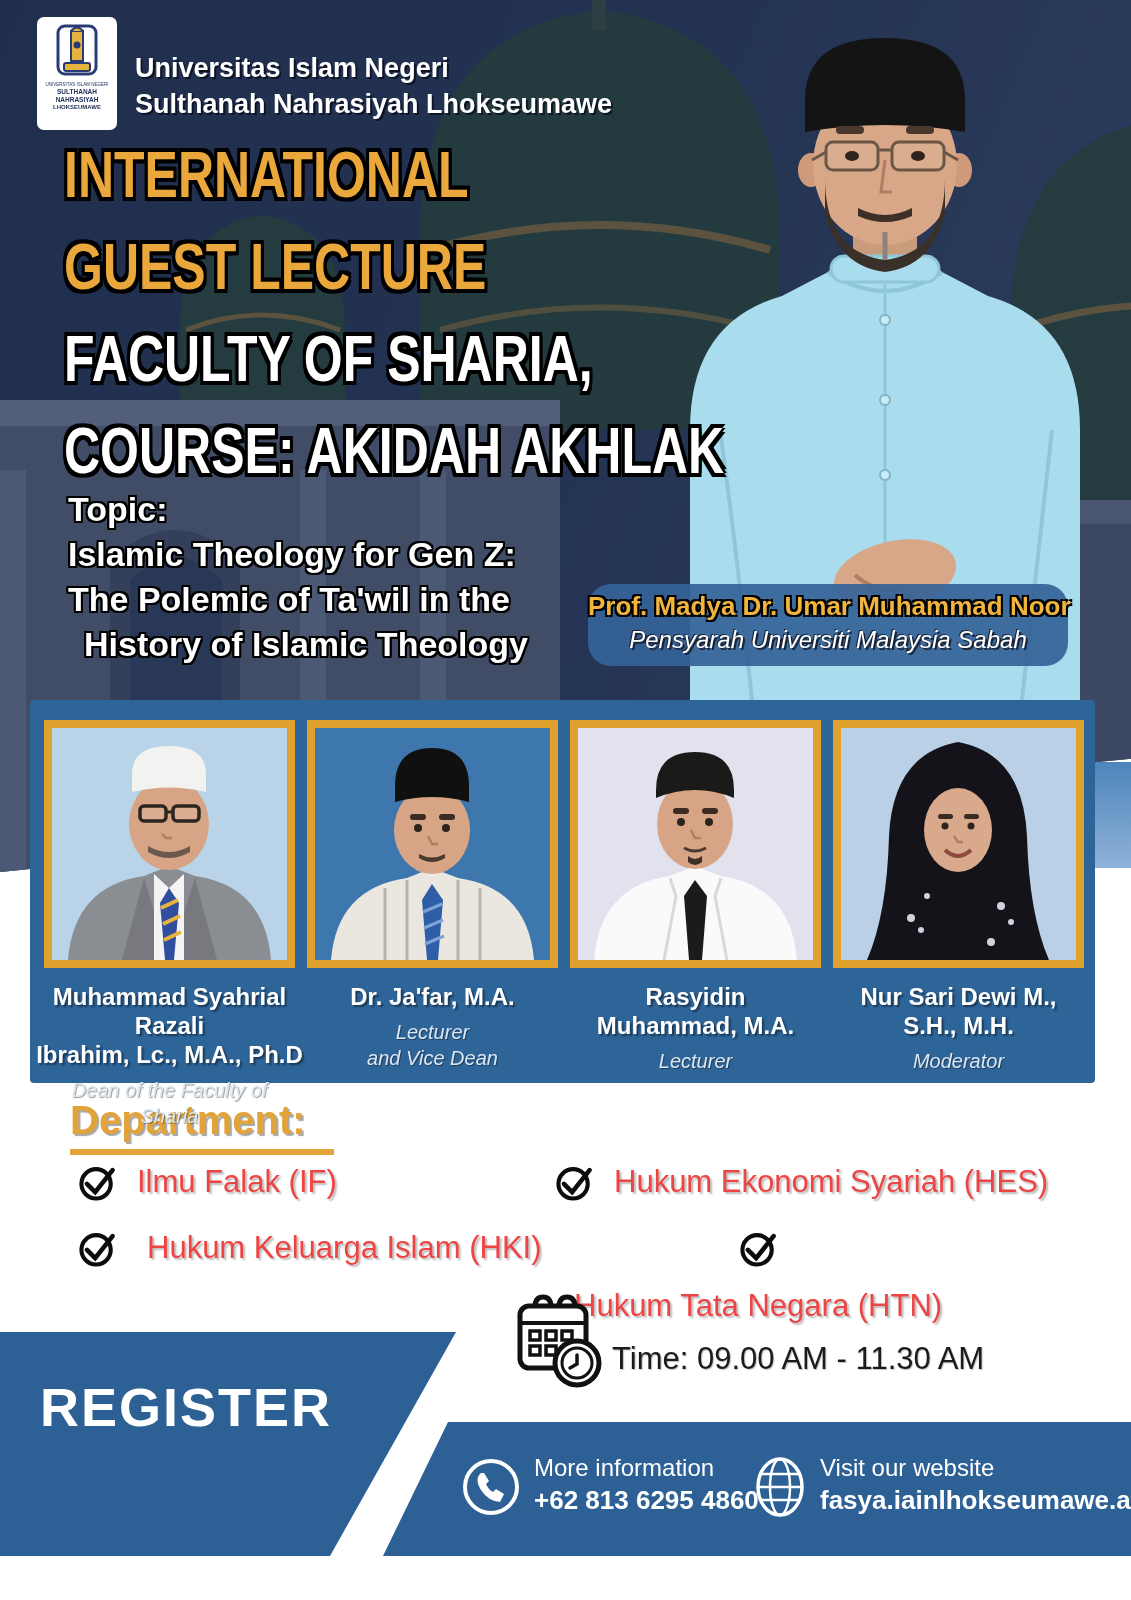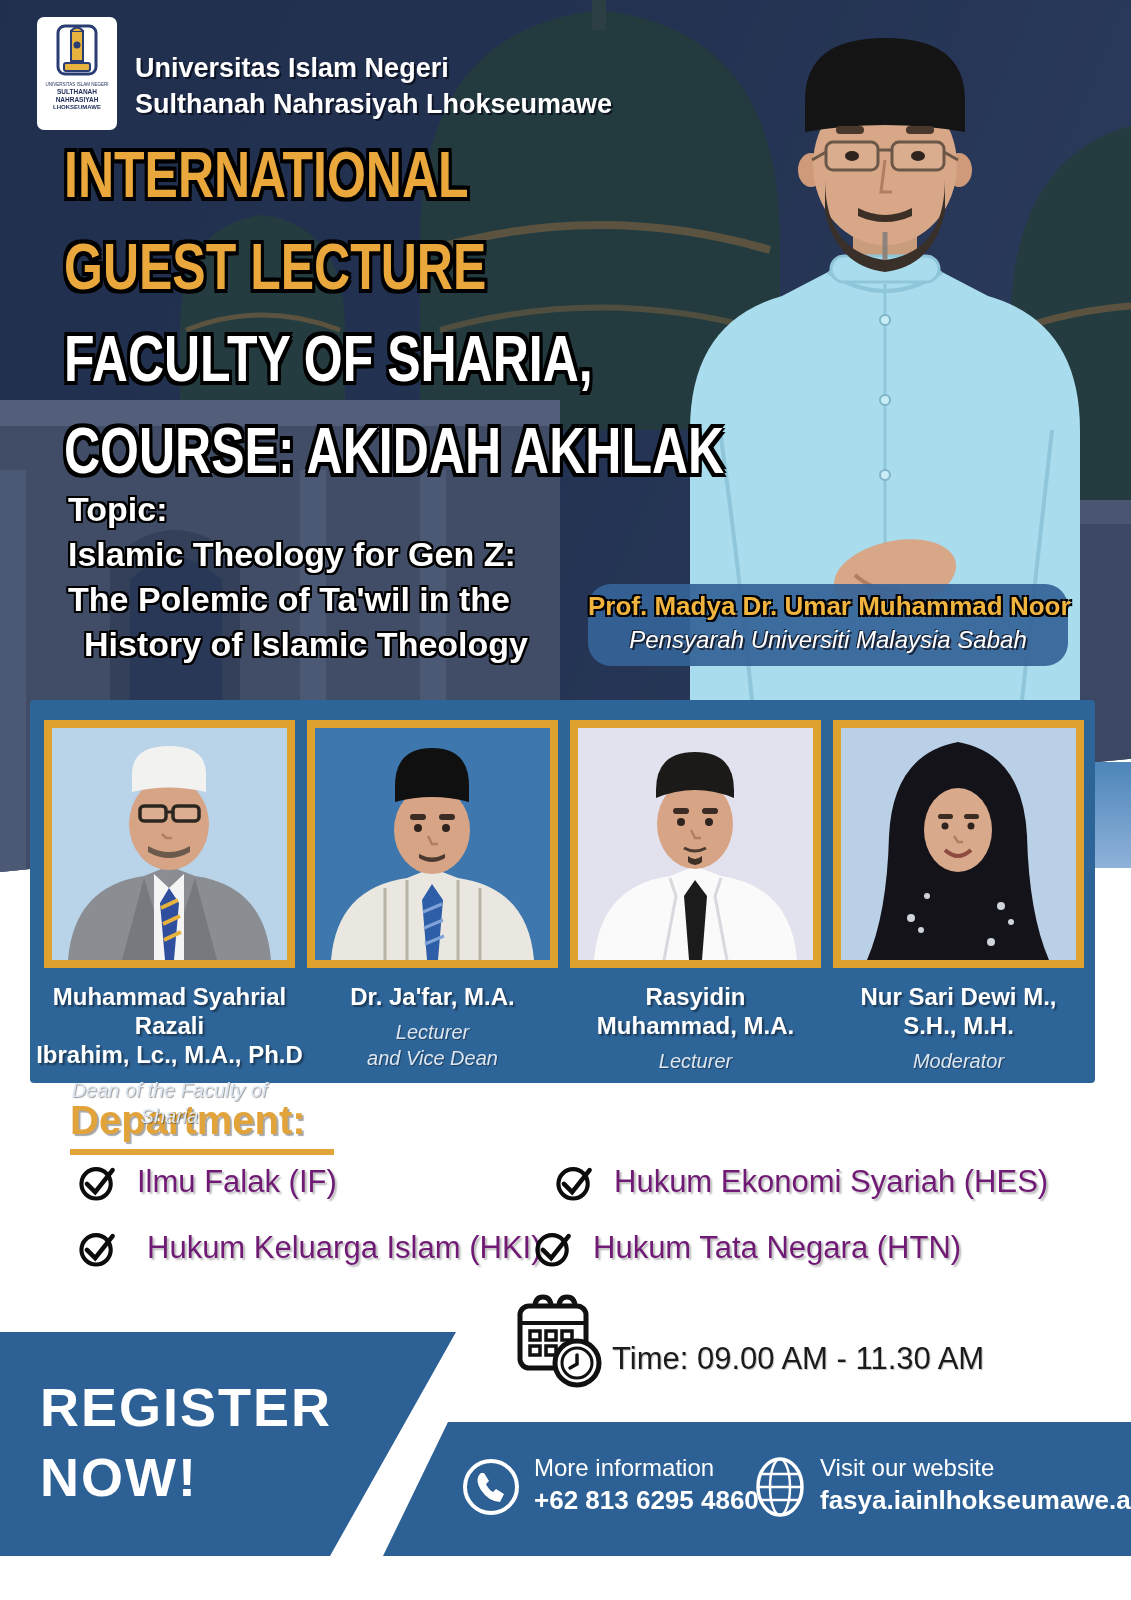--- a/index.html
+++ b/index.html
@@ -58,21 +58,21 @@
   .member-name{color:#fff;font-weight:700;font-size:24px;line-height:29px;white-space:pre-line;
     text-shadow:2px 2px 2px rgba(0,0,0,.45);}
   .member-role{margin-top:8px;color:#dde7f2;font-style:italic;font-size:20px;line-height:26px;
     white-space:pre-line;text-shadow:1px 1px 1px rgba(0,0,0,.4);}
 
   
   #dept-heading{left:70px;top:1098px;font-size:40px;font-weight:700;color:#e2a43a;
     padding:0 28px 6px 0;border-bottom:6px solid #e2a43a;z-index:3;
     text-shadow:2px 2px 1px rgba(0,0,0,.35);}
   .dept-item{display:flex;align-items:center;gap:18px;position:absolute;z-index:3;}
-  .dept-label{font-size:31px;font-weight:500;color:#701a75;white-space:nowrap;
+  .dept-label{font-size:31px;font-weight:500;color:#ef4444;white-space:nowrap;
     text-shadow:2px 2px 2px rgba(0,0,0,.28);}
 
   
   #schedule-icon{left:515px;top:1292px;width:88px;height:100px;z-index:3;}
   #schedule-date{left:612px;top:1296px;font-size:31px;font-weight:500;color:#1b1b1b;
     text-shadow:1px 1px 1px rgba(0,0,0,.25);z-index:3;}
   #schedule-time{left:612px;top:1341px;font-size:31px;font-weight:500;color:#1b1b1b;
     text-shadow:1px 1px 1px rgba(0,0,0,.25);z-index:3;}
 
   
@@ -307,21 +307,21 @@
     </svg>
     <span class="dept-label">Hukum Keluarga Islam (HKI)</span>
   </div>
   <div class="dept-item" style="left:552px;top:1160px;">
     <svg width="44" height="44" viewBox="0 0 48 48">
       <circle cx="23" cy="26" r="16" fill="none" stroke="#0c0c0c" stroke-width="4.5"></circle>
       <path d="M13,26 L22,35 L41,11" fill="none" stroke="#0c0c0c" stroke-width="5" stroke-linecap="round"></path>
     </svg>
     <span class="dept-label">Hukum Ekonomi Syariah (HES)</span>
   </div>
-  <div class="dept-item" style="left:531px;top:1226px;">
+  <div class="dept-item" style="left:574px;top:1226px;flex-direction:column;">
     <svg width="44" height="44" viewBox="0 0 48 48">
       <circle cx="23" cy="26" r="16" fill="none" stroke="#0c0c0c" stroke-width="4.5"></circle>
       <path d="M13,26 L22,35 L41,11" fill="none" stroke="#0c0c0c" stroke-width="5" stroke-linecap="round"></path>
     </svg>
     <span class="dept-label">Hukum Tata Negara (HTN)</span>
   </div>
 
   <svg id="schedule-icon" class="abs" viewBox="0 0 88 98">
     <rect x="5" y="13" width="66" height="62" rx="9" fill="#fff" stroke="#111" stroke-width="5"></rect>
     <line x1="5" y1="30" x2="71" y2="30" stroke="#111" stroke-width="4"></line>
@@ -333,21 +333,20 @@
     <rect x="15" y="53" width="10" height="9" fill="none" stroke="#111" stroke-width="3.5"></rect>
     <rect x="31" y="53" width="10" height="9" fill="none" stroke="#111" stroke-width="3.5"></rect>
     <circle cx="62" cy="70" r="22" fill="#fff" stroke="#111" stroke-width="5"></circle>
     <circle cx="62" cy="70" r="15" fill="none" stroke="#111" stroke-width="3"></circle>
     <path d="M62,62 L62,71 L55,75" fill="none" stroke="#111" stroke-width="3.5" stroke-linecap="round"></path>
   </svg>
   <div id="schedule-time" class="abs">Time: 09.00 AM - 11.30 AM</div>
 
   <div id="register" class="abs">
     <div class="r1">REGISTER</div>
-    <div class="r2">NOW!</div>
   </div>
 
   <div id="contact" class="abs">
     <svg class="abs" style="left:84px;top:36px;" width="58" height="58" viewBox="0 0 58 58">
       <circle cx="29" cy="29" r="26" fill="none" stroke="#fff" stroke-width="4"></circle>
       <path d="M19,15 q-7,6 0,17 q7,11 19,12 l4,-8 -8,-5 -3,3 q-5,-3 -7,-8 l3,-3 -5,-8 Z" fill="#fff"></path>
     </svg>
     <div class="abs" style="left:156px;top:32px;">
       <div class="c-label">More information</div>
       <div class="c-value">+62 813 6295 4860</div>

